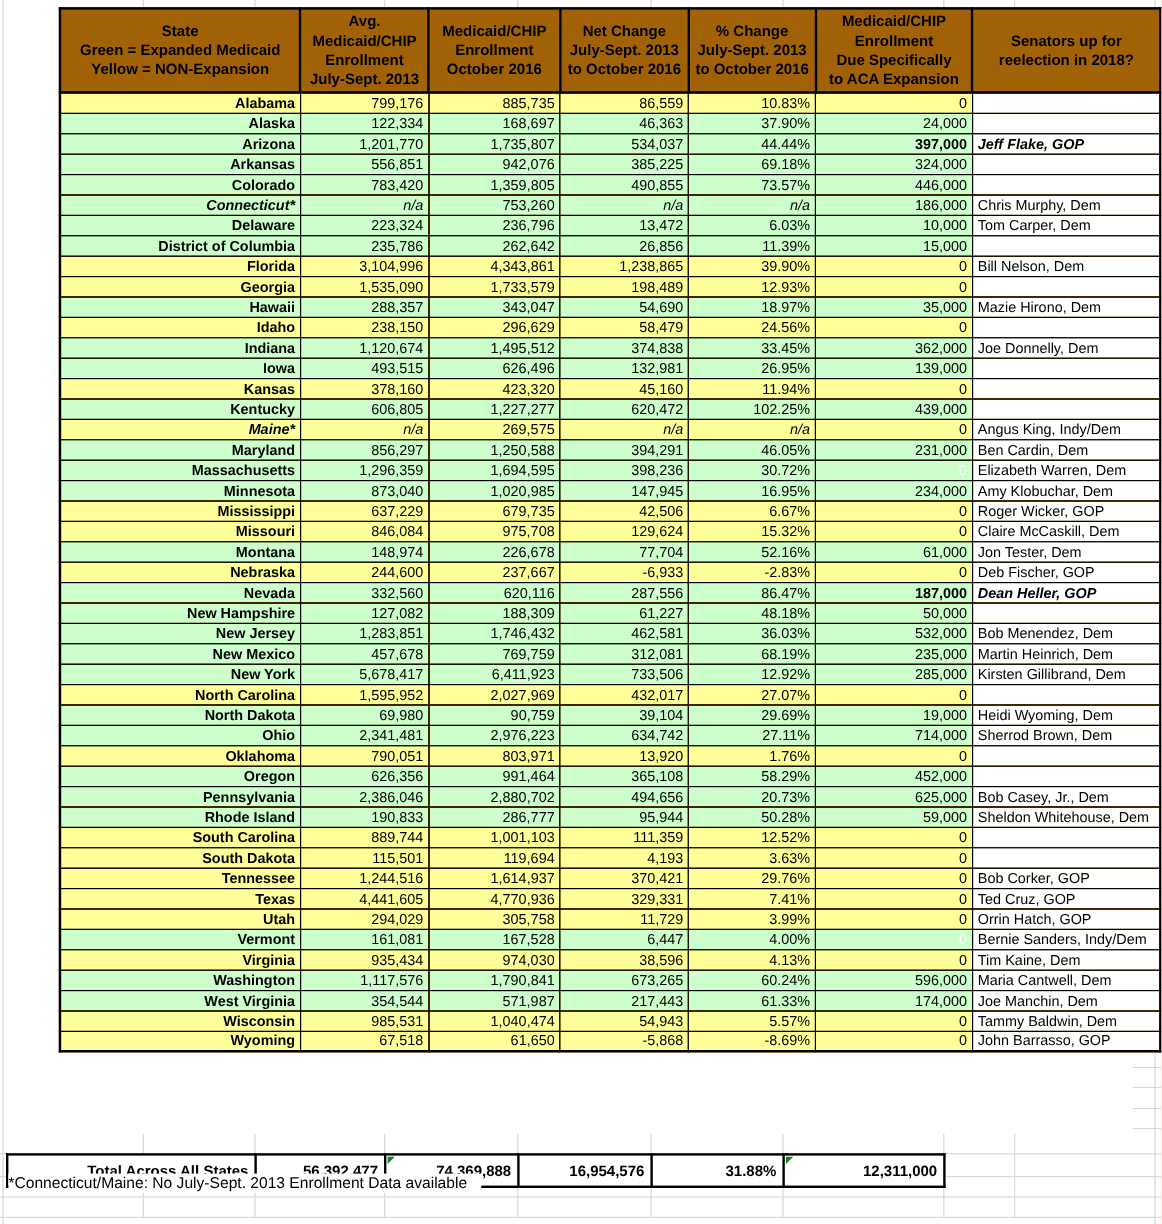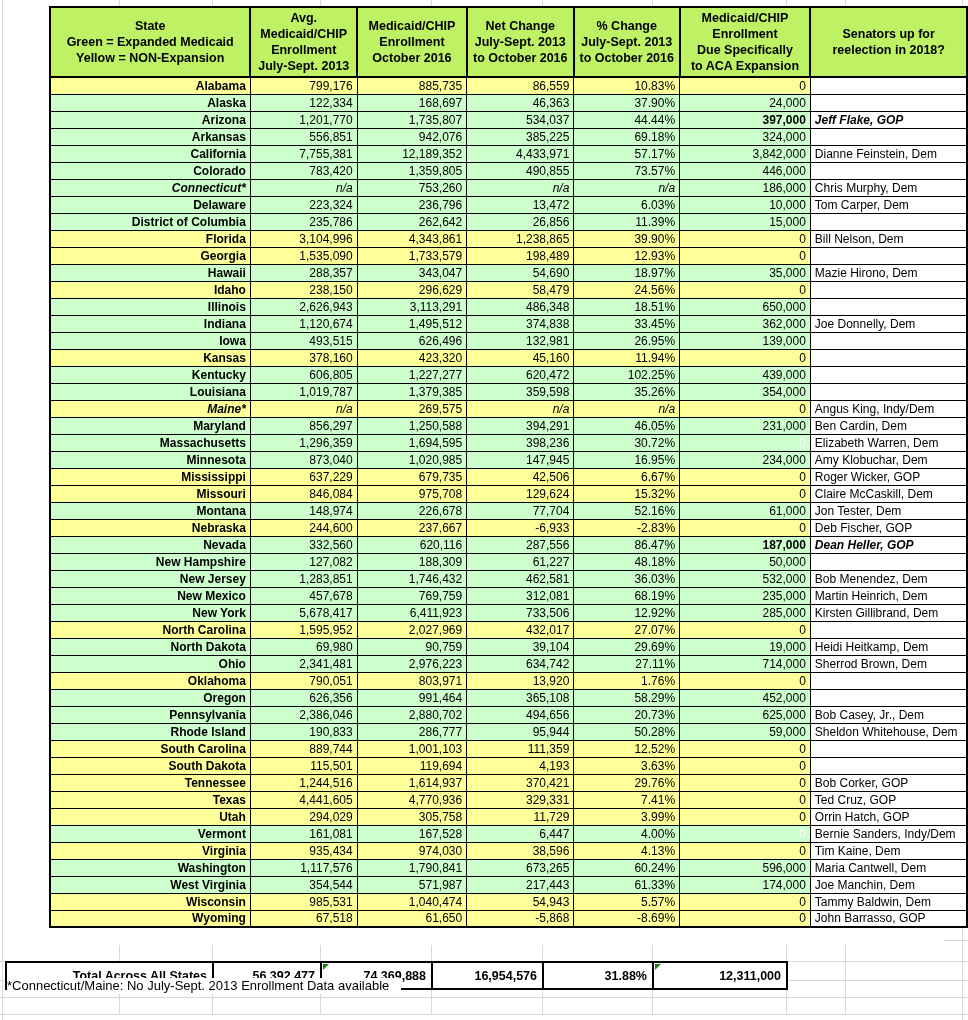--- a/index.html
+++ b/index.html
@@ -10,21 +10,21 @@
   
   .gl { position:absolute; background:#d8d8d8; z-index:0; }
   .rowlines {
     position:absolute; z-index:0;
     background:repeating-linear-gradient(to bottom, transparent 0 16px, #d8d8d8 16px 17px);
   }
 
   table.main {
     position:absolute; left:5px; top:6px; z-index:2;
     border-collapse:collapse; table-layout:fixed;
-    background:#bef264;
+    background:#a16207;
     margin-left:44px;
   }
   table.main th, table.main td {
     overflow:hidden; white-space:nowrap; box-sizing:border-box;
   }
   table.main thead th {
     border:2px solid #000; height:70px;
     font-size:12.5px; font-weight:bold; text-align:center; vertical-align:middle;
     white-space:pre-line; line-height:1.28; padding:0 2px;
   }
@@ -162,29 +162,20 @@
         <tr>
       <td class="state green">Arkansas</td>
       <td class="num green">556,851</td>
       <td class="num green">942,076</td>
       <td class="num green">385,225</td>
       <td class="num green">69.18%</td>
       <td class="num green">324,000</td>
       <td class="sen"></td>
     </tr>
         <tr>
-      <td class="state green">California</td>
-      <td class="num green">7,755,381</td>
-      <td class="num green">12,189,352</td>
-      <td class="num green">4,433,971</td>
-      <td class="num green">57.17%</td>
-      <td class="num green">3,842,000</td>
-      <td class="sen dem">Dianne Feinstein, Dem</td>
-    </tr>
-        <tr>
       <td class="state green">Colorado</td>
       <td class="num green">783,420</td>
       <td class="num green">1,359,805</td>
       <td class="num green">490,855</td>
       <td class="num green">73.57%</td>
       <td class="num green">446,000</td>
       <td class="sen"></td>
     </tr>
         <tr>
       <td class="state green ital">Connecticut*</td>
@@ -243,29 +234,20 @@
         <tr>
       <td class="state yellow">Idaho</td>
       <td class="num yellow">238,150</td>
       <td class="num yellow">296,629</td>
       <td class="num yellow">58,479</td>
       <td class="num yellow">24.56%</td>
       <td class="num yellow">0</td>
       <td class="sen"></td>
     </tr>
         <tr>
-      <td class="state green">Illinois</td>
-      <td class="num green">2,626,943</td>
-      <td class="num green">3,113,291</td>
-      <td class="num green">486,348</td>
-      <td class="num green">18.51%</td>
-      <td class="num green">650,000</td>
-      <td class="sen"></td>
-    </tr>
-        <tr>
       <td class="state green">Indiana</td>
       <td class="num green">1,120,674</td>
       <td class="num green">1,495,512</td>
       <td class="num green">374,838</td>
       <td class="num green">33.45%</td>
       <td class="num green">362,000</td>
       <td class="sen dem">Joe Donnelly, Dem</td>
     </tr>
         <tr>
       <td class="state green">Iowa</td>
@@ -288,29 +270,20 @@
         <tr>
       <td class="state green">Kentucky</td>
       <td class="num green">606,805</td>
       <td class="num green">1,227,277</td>
       <td class="num green">620,472</td>
       <td class="num green">102.25%</td>
       <td class="num green">439,000</td>
       <td class="sen"></td>
     </tr>
         <tr>
-      <td class="state green">Louisiana</td>
-      <td class="num green">1,019,787</td>
-      <td class="num green">1,379,385</td>
-      <td class="num green">359,598</td>
-      <td class="num green">35.26%</td>
-      <td class="num green">354,000</td>
-      <td class="sen"></td>
-    </tr>
-        <tr>
       <td class="state yellow ital">Maine*</td>
       <td class="num yellow ital">n/a</td>
       <td class="num yellow">269,575</td>
       <td class="num yellow ital">n/a</td>
       <td class="num yellow ital">n/a</td>
       <td class="num yellow">0</td>
       <td class="sen dem">Angus King, Indy/Dem</td>
     </tr>
         <tr>
       <td class="state green">Maryland</td>
@@ -429,21 +402,21 @@
       <td class="num yellow">0</td>
       <td class="sen"></td>
     </tr>
         <tr>
       <td class="state green">North Dakota</td>
       <td class="num green">69,980</td>
       <td class="num green">90,759</td>
       <td class="num green">39,104</td>
       <td class="num green">29.69%</td>
       <td class="num green">19,000</td>
-      <td class="sen dem">Heidi Heitkamp, Dem</td>
+      <td class="sen dem">Heidi Wyoming, Dem</td>
     </tr>
         <tr>
       <td class="state green">Ohio</td>
       <td class="num green">2,341,481</td>
       <td class="num green">2,976,223</td>
       <td class="num green">634,742</td>
       <td class="num green">27.11%</td>
       <td class="num green">714,000</td>
       <td class="sen dem">Sherrod Brown, Dem</td>
     </tr>

